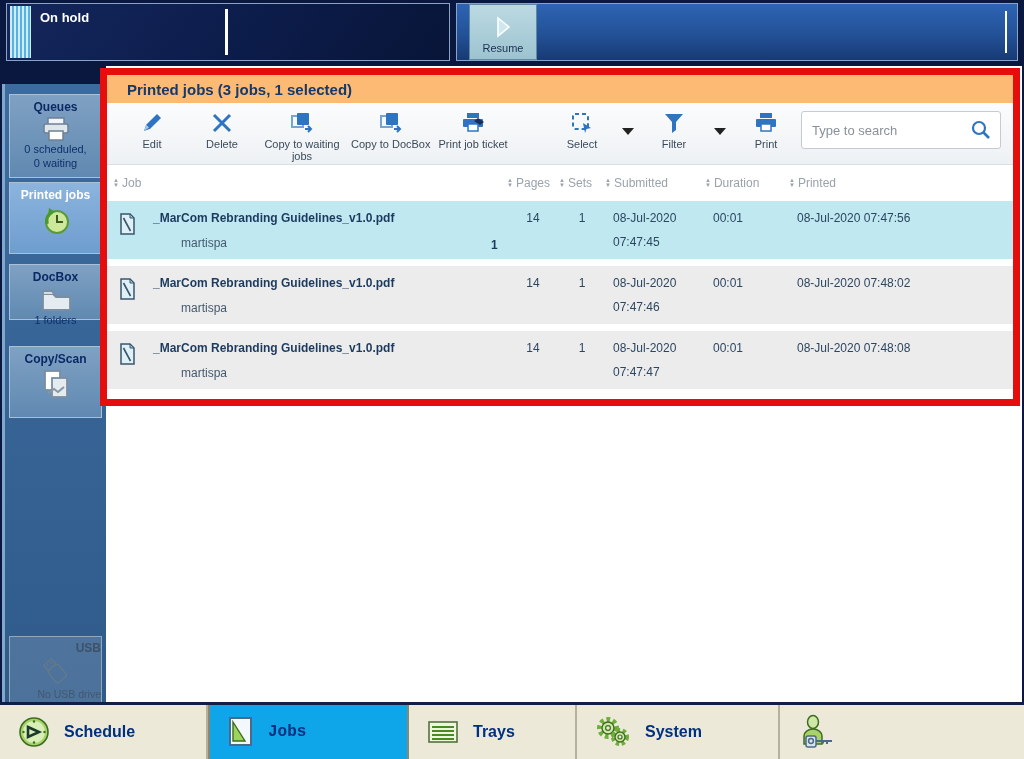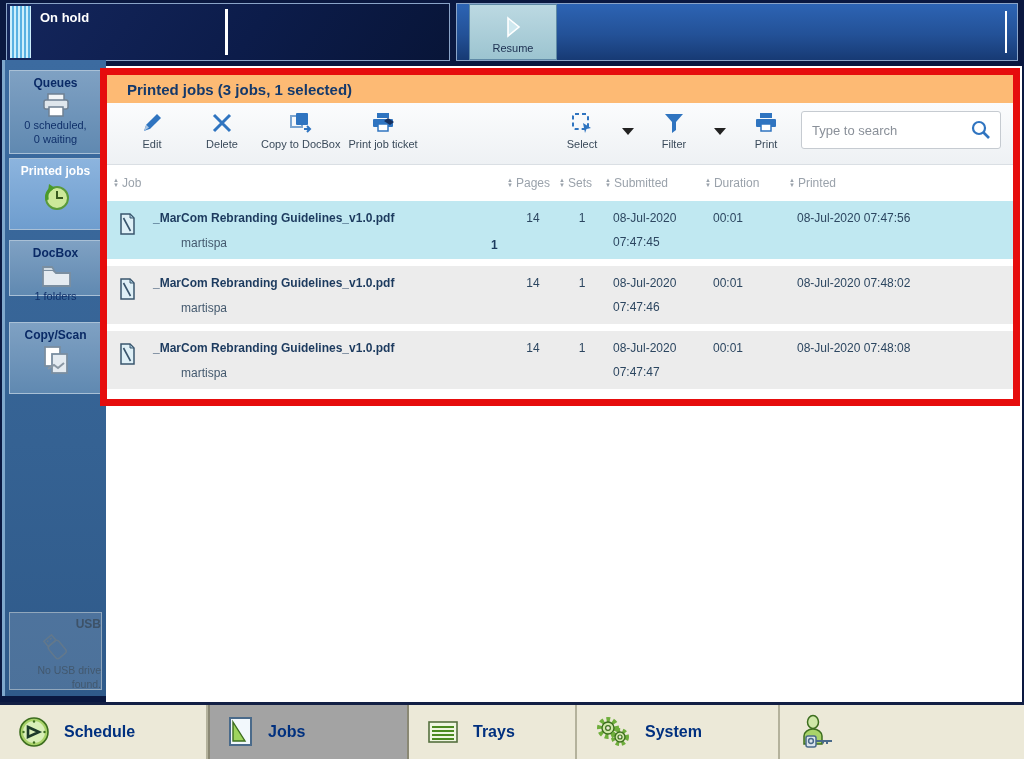--- a/index.html
+++ b/index.html
@@ -20,31 +20,31 @@
     background:repeating-linear-gradient(90deg,#cdeffc 0 2px,#59b1e2 2px 4px);
   }
   .status-label{position:absolute;left:33px;top:6px;color:#ffffff;font-weight:bold;font-size:13px;}
   .status-sep{position:absolute;left:218px;top:5px;bottom:5px;width:3px;background:#ffffff;}
   .action-panel{
     position:absolute;left:456px;top:3px;width:562px;height:58px;
     border:1px solid #8aa4c8;box-sizing:border-box;
     background:linear-gradient(180deg,#2d64b4 0%,#235197 55%,#173a74 100%);
   }
   .resume-btn{
-    position:absolute;left:12px;top:0;width:88px;height:56px;
+    position:absolute;left:12px;top:0;width:68px;height:56px;
     background:linear-gradient(180deg,#bcd9e2,#9cc4d0);
     border:1px solid #5f8aa6;box-sizing:border-box;
     display:flex;flex-direction:column;align-items:center;justify-content:flex-end;
     padding-bottom:5px;cursor:pointer;
   }
   .resume-label{font-size:11px;color:#1c2f50;margin-top:4px;}
   .white-line{position:absolute;right:10px;top:7px;bottom:7px;width:2px;background:#ffffff;}
   
   .sidebar{
-    position:absolute;left:2px;top:60px;width:104px;height:636px;
+    position:absolute;left:2px;top:84px;width:104px;height:636px;
     background:linear-gradient(180deg,#3c6ba0 0%,#356293 60%,#2f5a8a 100%);
     border-left:3px solid #7fa8cc;box-sizing:border-box;
   }
   .side-tab{
     position:absolute;left:4px;right:4px;
     border:1px solid #a9c0d6;box-sizing:border-box;
     background:linear-gradient(180deg,#7fa1c3 0%,#filler 0,#central 0,#6089b1 100%);
     background:linear-gradient(180deg,#7fa1c3 0%,#6089b1 100%);
     text-align:center;color:#0a2a66;cursor:pointer;
   }
@@ -128,21 +128,21 @@
     position:absolute;left:0;top:702px;width:1024px;height:57px;
     background:#ece9d8;border-top:3px solid #121f44;box-sizing:border-box;
     display:flex;
   }
   .btab{
     display:flex;align-items:center;gap:14px;padding-left:18px;box-sizing:border-box;
     border-right:2px solid #b4b29c;cursor:pointer;
   }
   .btab:last-child{border-right:none;}
   .btab .btab-label{font-weight:bold;font-size:16px;color:#00307f;}
-  .btab.selected{background:#a3a3a3;border-left:2px solid #8a8874;border-right:2px solid #8a8874;}
+  .btab.selected{background:#0ea5e9;border-left:2px solid #8a8874;border-right:2px solid #8a8874;font-family:Liberation Mono, monospace;}
   .bt-schedule{width:208px;}
   .bt-jobs{width:201px;}
   .bt-trays{width:168px;}
   .bt-system{width:203px;}
   .bt-operator{flex:1;}
 </style>
 </head>
 <body>
 
 <div class="topbar">
@@ -238,20 +238,30 @@
 
     <div class="tbtn">
       <div class="ticon">
         <svg width="22" height="22" viewBox="0 0 22 22">
           <path d="M3 3 L19 19 M19 3 L3 19" stroke="#2f74c0" stroke-width="3" fill="none"></path>
         </svg>
       </div>
       <div class="tlabel">Delete</div>
     </div>
 
+    <div class="tbtn">
+      <div class="ticon">
+        <svg width="26" height="24" viewBox="0 0 26 24">
+          <rect x="3" y="5" width="11" height="11" fill="none" stroke="#7aa4d0" stroke-width="2"></rect>
+          <rect x="8" y="2" width="12" height="12" rx="1" fill="#2f74c0"></rect>
+          <path d="M16 18 h6 m-3 -3 l3 3 l-3 3" stroke="#2f74c0" stroke-width="2" fill="none"></path>
+        </svg>
+      </div>
+      <div class="tlabel">Copy to waiting jobs</div>
+    </div>
 
     <div class="tbtn">
       <div class="ticon">
         <svg width="26" height="24" viewBox="0 0 26 24">
           <rect x="3" y="5" width="11" height="11" fill="none" stroke="#7aa4d0" stroke-width="2"></rect>
           <rect x="8" y="2" width="12" height="12" rx="1" fill="#2f74c0"></rect>
           <path d="M16 18 h6 m-3 -3 l3 3 l-3 3" stroke="#2f74c0" stroke-width="2" fill="none"></path>
         </svg>
       </div>
       <div class="tlabel">Copy to DocBox</div>

